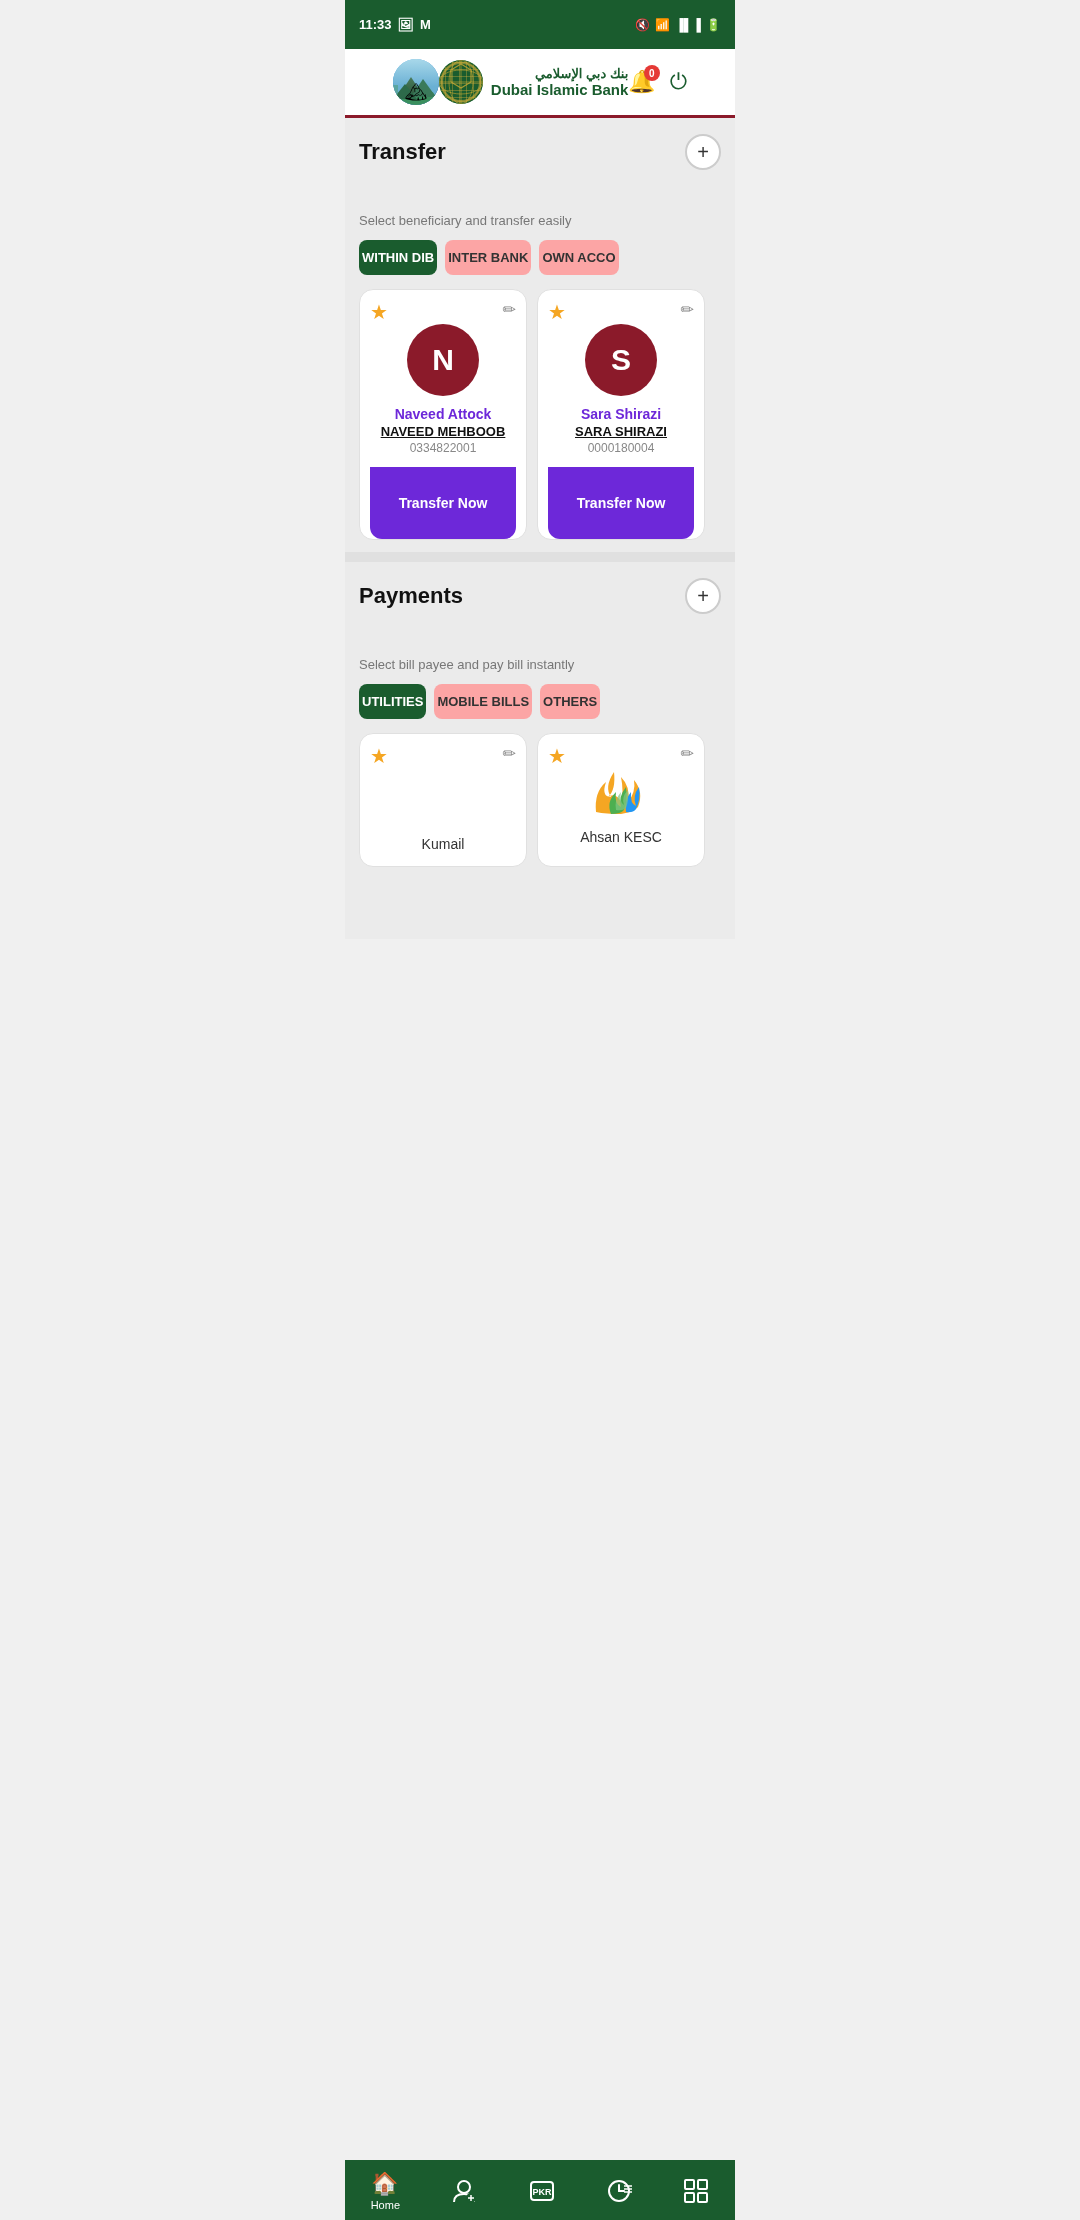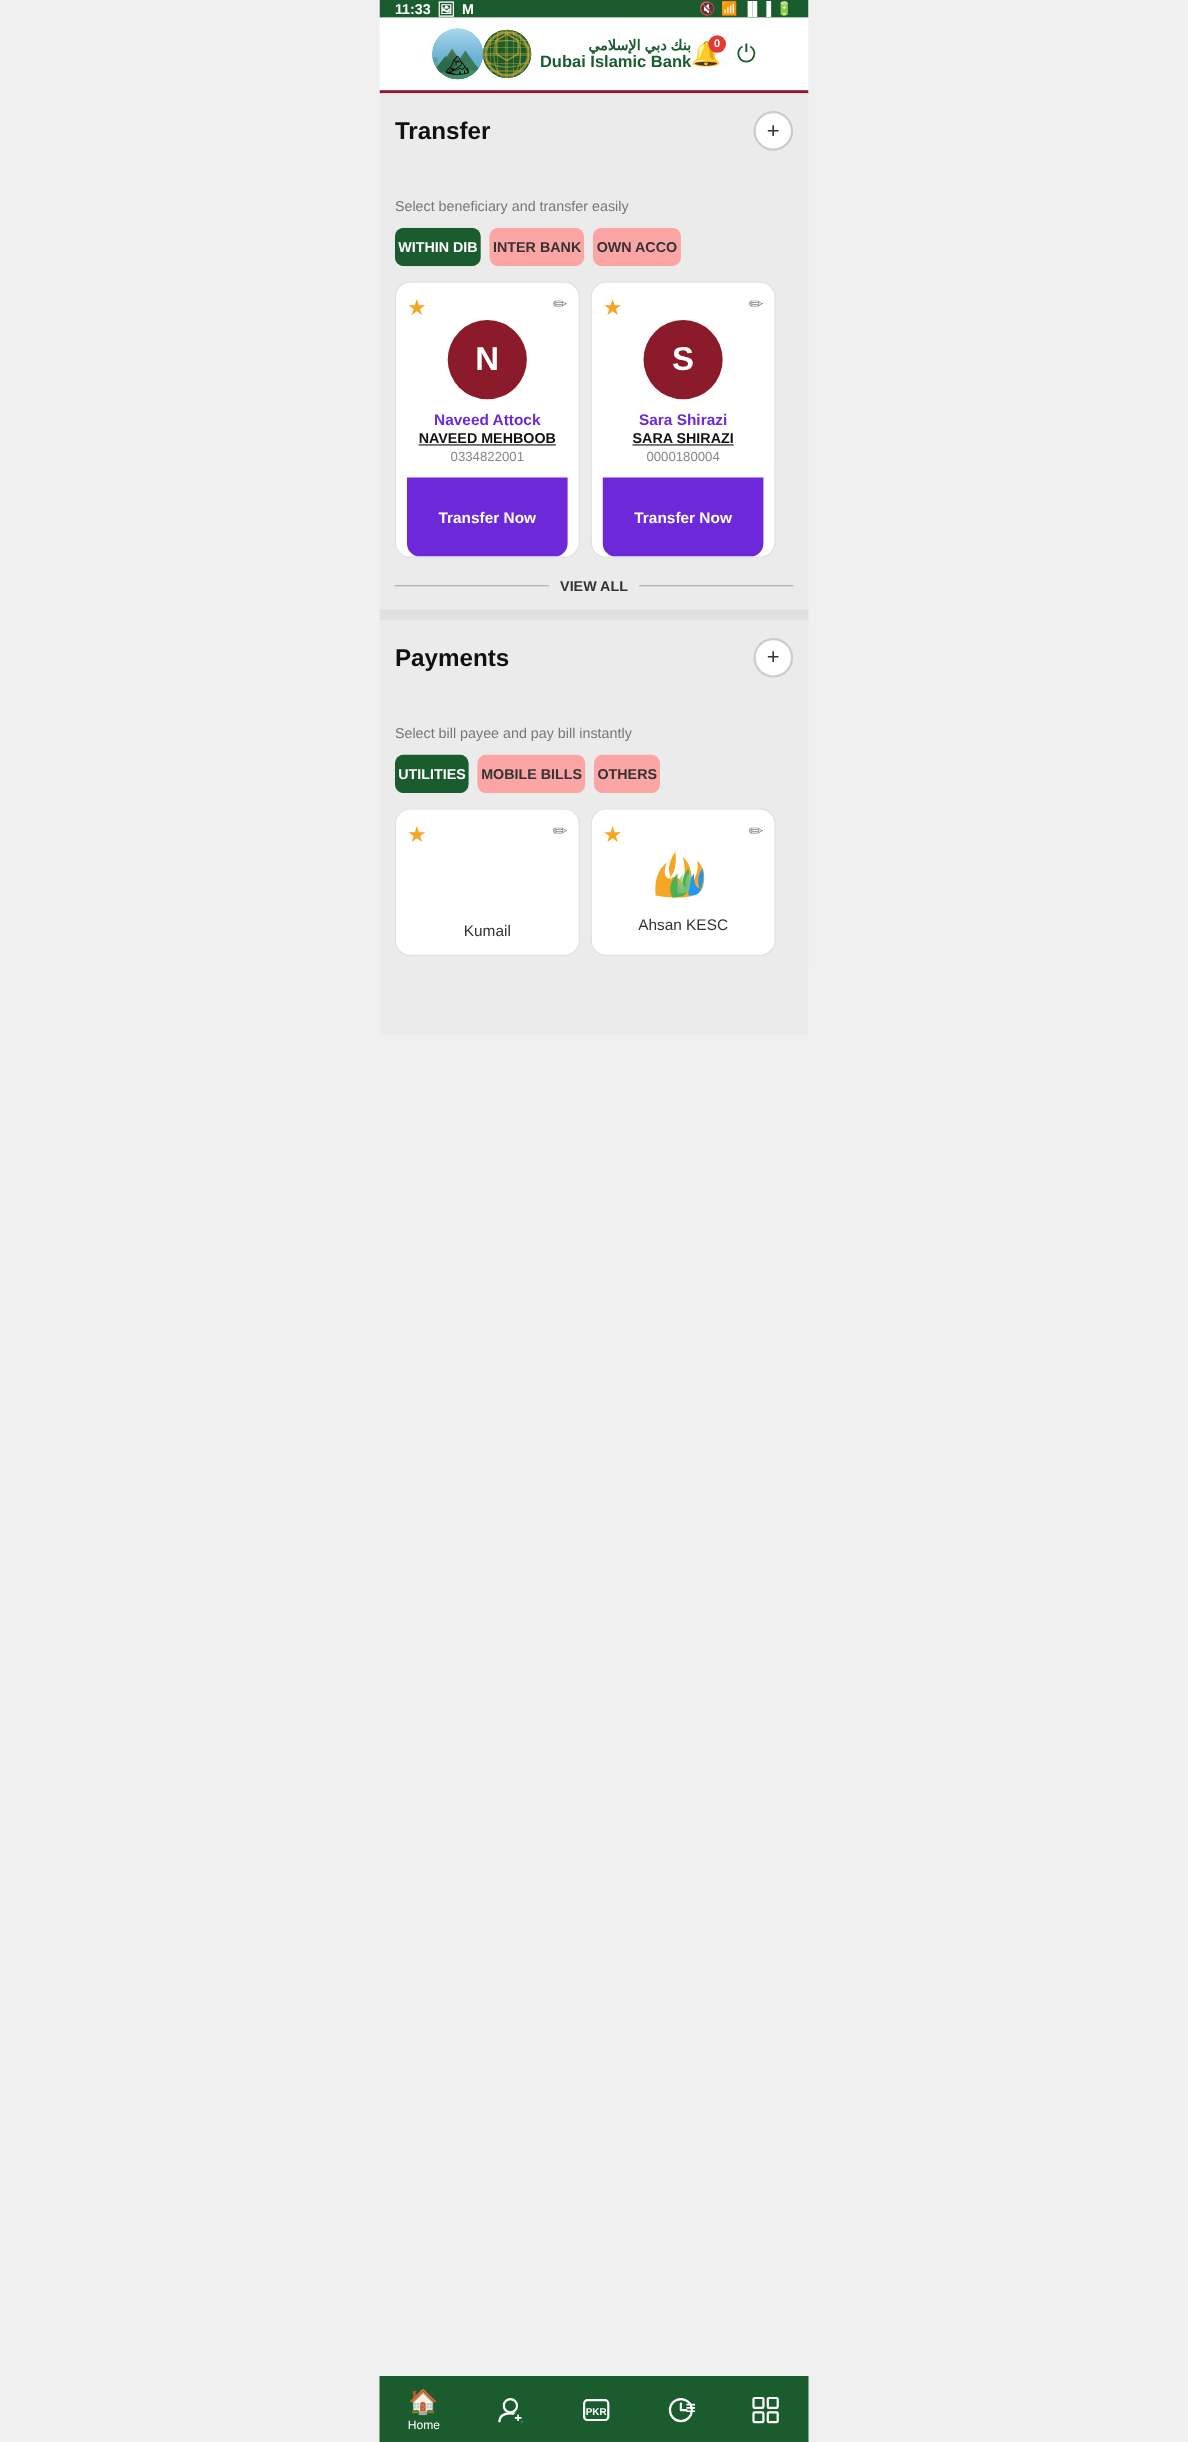--- a/index.html
+++ b/index.html
@@ -17,21 +17,21 @@
     
     .status-bar {
       background: #1a5c2e;
       color: white;
       display: flex;
       justify-content: space-between;
       align-items: center;
       padding: 6px 14px;
       font-size: 13px;
       font-weight: 600;
-      height: 16px;
+      height: 49px;
     }
     .status-left { display: flex; align-items: center; gap: 6px; }
     .status-right { display: flex; align-items: center; gap: 5px; font-size: 12px; }
 
     
     .header {
       background: white;
       display: flex;
       align-items: center;
       justify-content: center;
@@ -452,25 +452,20 @@
         <div class="card-avatar">
           <span>S</span>
         </div>
         <div class="card-name-green">Sara Shirazi</div>
         <div class="card-name-bold">SARA SHIRAZI</div>
         <div class="card-number">0000180004</div>
         <button class="transfer-now-btn">Transfer Now</button>
       </div>
     </div>
 
-    <div class="view-all-row">
-      <div class="view-all-line"></div>
-      <span>VIEW ALL</span>
-      <div class="view-all-line"></div>
-    </div>
   </div>
 
   <div class="section-divider"></div>
 
   <div class="section">
     <div class="section-header">
       <h2 class="section-title">Payments</h2>
       <button class="add-btn">+</button>
     </div>
     <p class="section-subtitle">Select bill payee and pay bill instantly</p>

